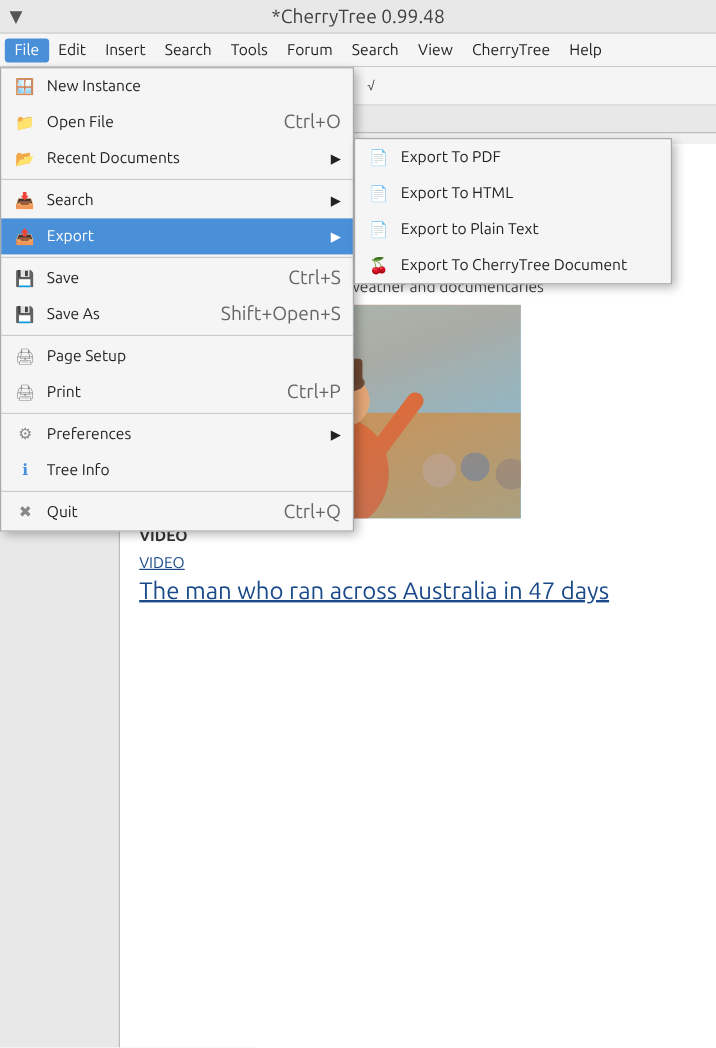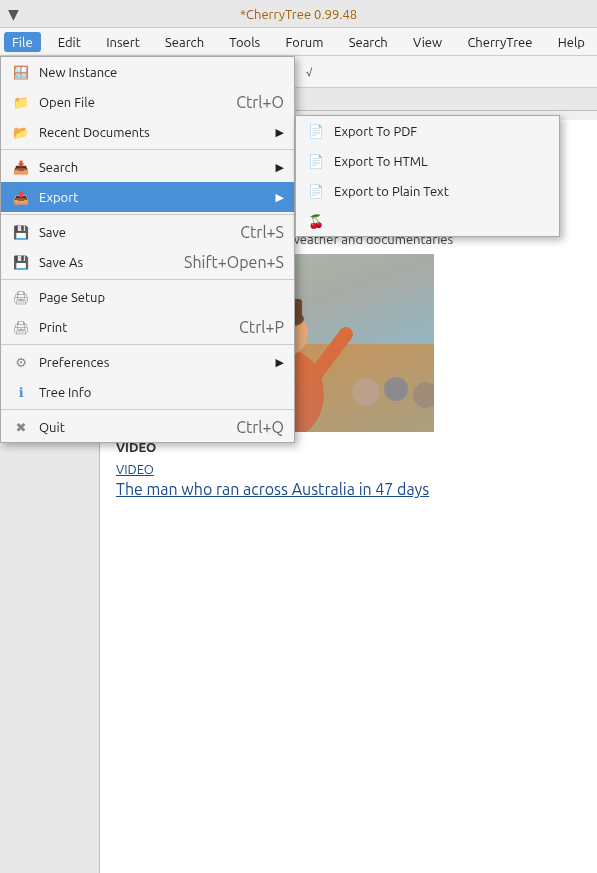--- a/index.html
+++ b/index.html
@@ -17,39 +17,38 @@
     .title-bar {
       background: #e8e8e8;
       height: 28px;
       display: flex;
       align-items: center;
       justify-content: center;
       border-bottom: 1px solid #ccc;
       position: relative;
     }
     .title-bar-text {
-      font-size: 13px;
-      color: #a16207;
+      font-size: 16px;
+      color: #404040;
     }
     .title-bar-icon {
       position: absolute;
       left: 8px;
       font-size: 14px;
       color: #555;
     }
 
     
     .menu-bar {
       background: #f5f5f5;
       height: 28px;
       display: flex;
       align-items: center;
       border-bottom: 1px solid #ccc;
       padding: 0 4px;
-      justify-content: space-between;
     }
     .menu-item {
       padding: 3px 8px;
       font-size: 13px;
       color: #222;
       cursor: pointer;
       border-radius: 3px;
     }
     .menu-item.active {
       background: #4a90d9;
@@ -251,21 +250,21 @@
     }
     .video-link {
       font-size: 13px;
       color: #1a4a8a;
       text-decoration: underline;
       cursor: pointer;
       display: block;
       margin-bottom: 4px;
     }
     .article-title-link {
-      font-size: 16px;
+      font-size: 20px;
       color: #1a4a8a;
       text-decoration: underline;
       cursor: pointer;
       display: block;
     }
 
     
     .sidebar {
       position: absolute;
       top: 120px;
@@ -459,14 +458,15 @@
   <div class="submenu-item">
     <span class="item-icon icon-html">📄</span>
     <span>Export To HTML</span>
   </div>
   <div class="submenu-item">
     <span class="item-icon icon-plain">📄</span>
     <span>Export to Plain Text</span>
   </div>
   <div class="submenu-item">
     <span class="item-icon icon-cherry">🍒</span>
+    <span>Export To CherryTree Document</span>
   </div>
 </div>
 
 </body></html>

